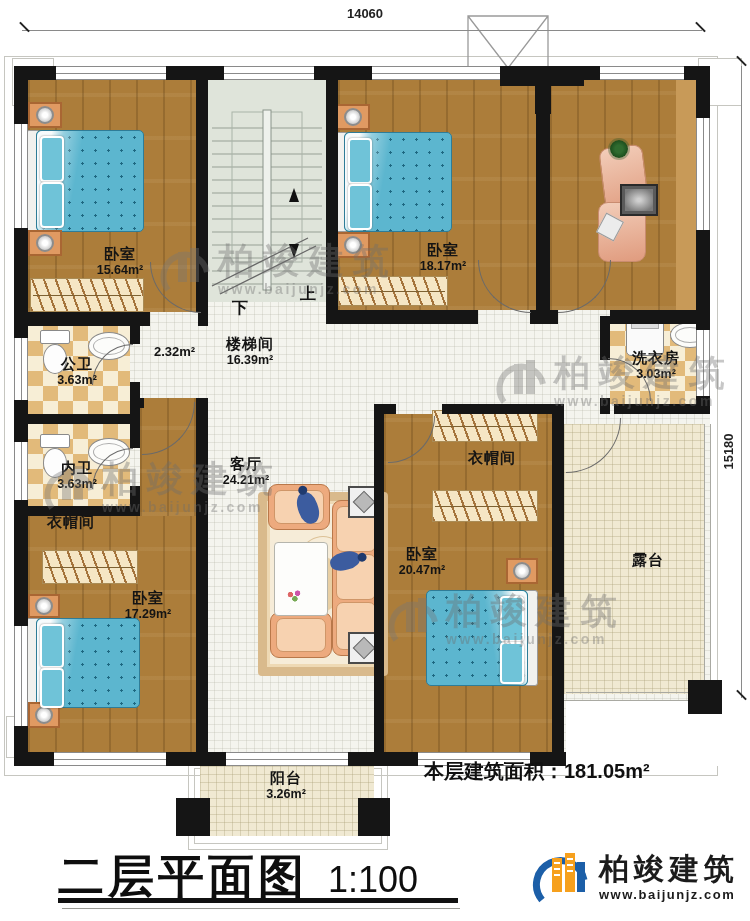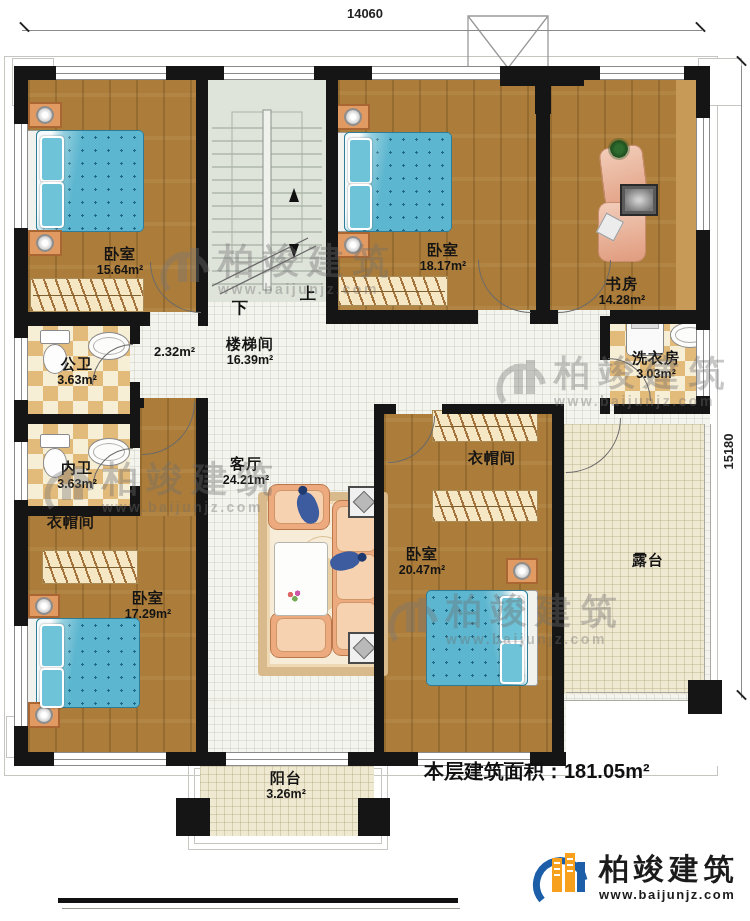--- a/index.html
+++ b/index.html
@@ -328,24 +328,20 @@
     <span class="rarea">15.64m²</span>
   </div>
   <div class="rlabel" style="left:200px;top:336px;width:100px;">
     <span class="rname">楼梯间</span>
     <span class="rarea">16.39m²</span>
   </div>
   <div class="rlabel" style="left:393px;top:242px;width:100px;">
     <span class="rname">卧室</span>
     <span class="rarea">18.17m²</span>
   </div>
-  <div class="rlabel" style="left:572px;top:276px;width:100px;">
-    <span class="rname">书房</span>
-    <span class="rarea">14.28m²</span>
-  </div>
   <div class="rlabel" style="left:27px;top:356px;width:100px;">
     <span class="rname">公卫</span>
     <span class="rarea">3.63m²</span>
   </div>
   <div class="rlabel" style="left:27px;top:460px;width:100px;">
     <span class="rname">内卫</span>
     <span class="rarea">3.63m²</span>
   </div>
   <div class="abs nlabel" style="left:154px;top:344px;">2.32m²</div>
   <div class="rlabel" style="left:26px;top:514px;width:90px;">
@@ -430,20 +426,22 @@
   <div class="dline" style="left:741px;top:66px;width:1px;height:632px;"></div>
   <div class="dtick" style="left:735px;top:60px;"></div>
   <div class="dtick" style="left:735px;top:694px;"></div>
   <div class="dlabel" style="left:693px;top:444px;width:70px;transform:rotate(-90deg);">15180</div>
 
   <div class="info" style="left:424px;top:758px;">
     <div class="info-line"><span>本层建筑面积：</span><span>181.05m²</span></div>
   </div>
 
   <div class="title" style="left:58px;top:846px;">
+    <span class="title-main">二层平面图</span>
+    <span class="title-scale">1:100</span>
   </div>
   <div class="bar" style="left:58px;top:898px;width:400px;height:5px;"></div>
   <div class="thin" style="left:62px;top:908px;width:398px;height:1px;"></div>
 
   <div class="logo" style="left:532px;top:846px;">
     <svg width="58" height="62">
       <path d="M10,54 A24,24 0 1 1 52,34" fill="none" stroke="#1c5fa8" stroke-width="7"></path>
       <rect x="20" y="12" width="10" height="34" fill="#f6a01d"></rect>
       <rect x="33" y="7" width="10" height="39" fill="#f6a01d"></rect>
       <rect x="45" y="16" width="8" height="30" fill="#1c5fa8"></rect>

